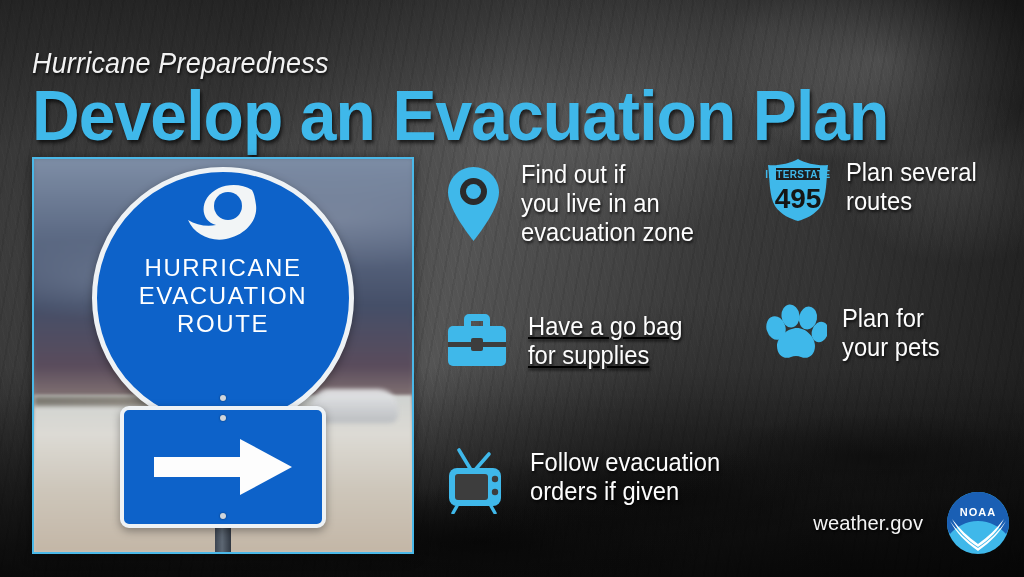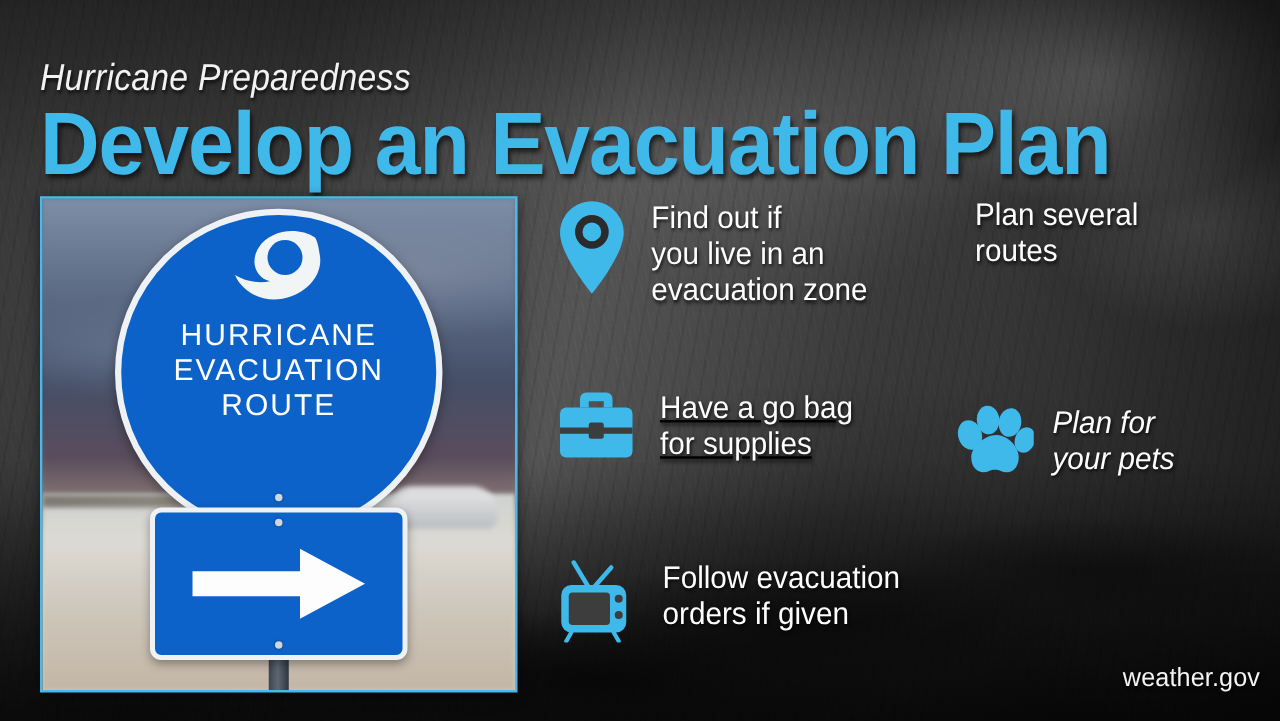--- a/index.html
+++ b/index.html
@@ -126,24 +126,24 @@
 
   
   .tip { position:absolute; display:flex; align-items:flex-start; }
   .tip .ico { flex:0 0 auto; display:flex; align-items:center; justify-content:center; }
   .tip .txt {
     color:#fdfdfd; font-size:25px; line-height:1.16; font-weight:400;
     text-shadow:1px 2px 3px rgba(0,0,0,.8);
     transform:scaleX(.95); transform-origin:left top; white-space:pre-line;
   }
 
-  #tip-zone   { left:447px; top:160px; }
+  #tip-zone   { left:447px; top:160px;align-items:center; }
   #tip-routes { left:765px; top:158px; }
   #tip-gobag  { left:447px; top:312px;text-decoration:underline; }
-  #tip-pets   { left:765px; top:324px;font-style:italic; }
+  #tip-pets   { left:765px; top:304px; }
   #tip-follow { left:447px; top:448px; }
 
   #tip-zone   .txt, #tip-gobag .txt, #tip-follow .txt { margin-left:21px; }
   #tip-routes .txt, #tip-pets  .txt { margin-left:15px; }
 
   
   #footer { position:absolute; right:14px; bottom:22px; display:flex; align-items:center; gap:21px; }
   #weather-gov {
     color:#f4f4f4; font-size:21px; letter-spacing:.1px;
     text-shadow:1px 2px 3px rgba(0,0,0,.85); transform:scaleX(.96);
@@ -203,20 +203,28 @@
       <circle cx="26.5" cy="25.5" r="13.5" fill="#2b2b2b"></circle>
       <circle cx="26.5" cy="25.5" r="7.5" class="cy"></circle>
     </svg>
   </span>
   <span class="txt">Find out if
 you live in an
 evacuation zone</span>
 </div>
 
 <div class="tip" id="tip-routes">
+  <span class="ico">
+    <svg width="66" height="64" viewBox="0 0 66 64">
+      <path d="M33 1 C24 6 12 8 3 7 C5 22 4 38 10 48 C16 57 26 61 33 63 C40 61 50 57 56 48 C62 38 61 22 63 7 C54 8 42 6 33 1 Z" fill="#3fb8ea"></path>
+      <path d="M11 10 H55 V22 H11 Z" fill="#1d1d1d" rx="2"></path>
+      <text x="33" y="20" text-anchor="middle" fill="#3fb8ea" font-family="Liberation Sans, sans-serif" font-size="10" font-weight="700" letter-spacing=".4">INTERSTATE</text>
+      <text x="33" y="50" text-anchor="middle" fill="#151515" font-family="Liberation Sans, sans-serif" font-size="28" font-weight="700">495</text>
+    </svg>
+  </span>
   <span class="txt">Plan several
 routes</span>
 </div>
 
 <div class="tip" id="tip-gobag">
   <span class="ico">
     <svg width="60" height="56" viewBox="0 0 60 56">
       <path d="M22 2 H38 A5 5 0 0 1 43 7 V14 H36 V9 H24 V14 H17 V7 A5 5 0 0 1 22 2 Z" class="cy"></path>
       <rect x="1" y="14" width="58" height="40" rx="5" class="cy"></rect>
       <rect x="1" y="30" width="58" height="5" fill="#3d3d3d"></rect>
@@ -253,13 +261,22 @@
       <path d="M10 58 L6 65" stroke="#3fb8ea" stroke-width="3.4" stroke-linecap="round"></path>
       <path d="M44 58 L48 65" stroke="#3fb8ea" stroke-width="3.4" stroke-linecap="round"></path>
     </svg>
   </span>
   <span class="txt">Follow evacuation
 orders if given</span>
 </div>
 
 <div id="footer">
   <span id="weather-gov">weather.gov</span>
+  <span class="noaa-wrap">
+    <svg width="64" height="64" viewBox="0 0 64 64">
+      <circle cx="32" cy="32" r="31" fill="#3fb8ea"></circle>
+      <path d="M32 1 C49 1 63 14.9 63 32 C63 36 62 40 60 43 C54 36 44 30 32 30 C20 30 10 36 4 43 C2 40 1 36 1 32 C1 14.9 15 1 32 1 Z" fill="#1a5fb4"></path>
+      <path d="M4 30 C12 41 20 49 32 57 C44 49 52 41 60 30 C54 41 46 50 32 60 C18 50 10 41 4 30 Z" fill="#ffffff"></path>
+      <path d="M6 28 C14 38 22 46 32 53 C42 46 50 38 58 28 C52 40 44 48 32 56 C20 48 12 40 6 28 Z" fill="#ffffff"></path>
+      <text x="32" y="25" text-anchor="middle" fill="#ffffff" font-family="Liberation Sans, sans-serif" font-size="11" font-weight="700" letter-spacing="1">NOAA</text>
+    </svg>
+  </span>
 </div>
 
 </body></html>

